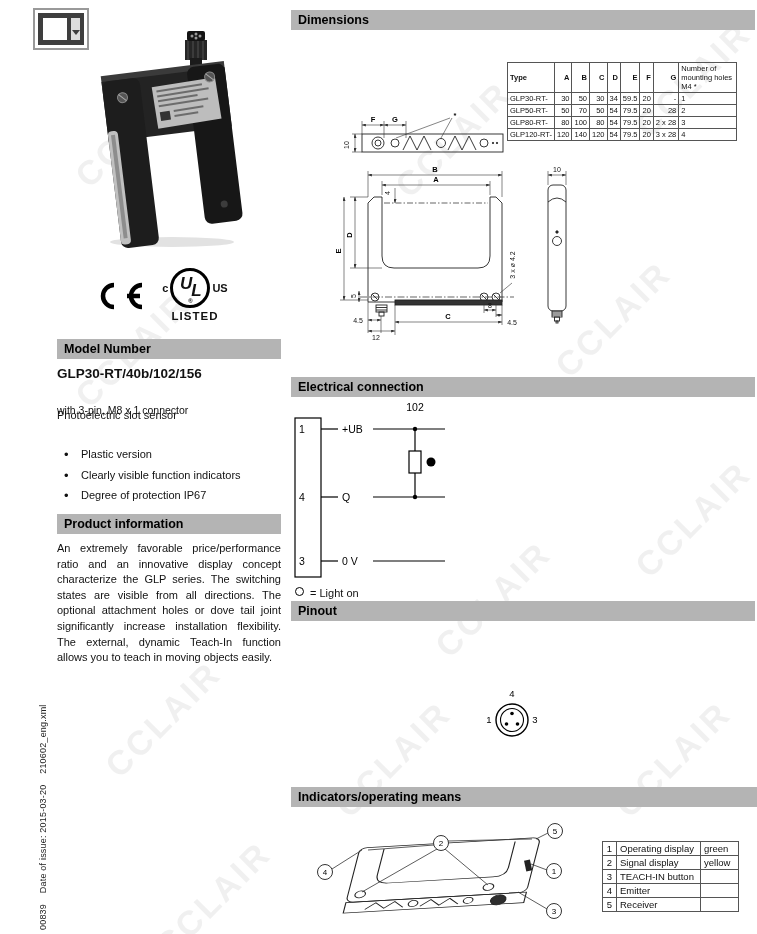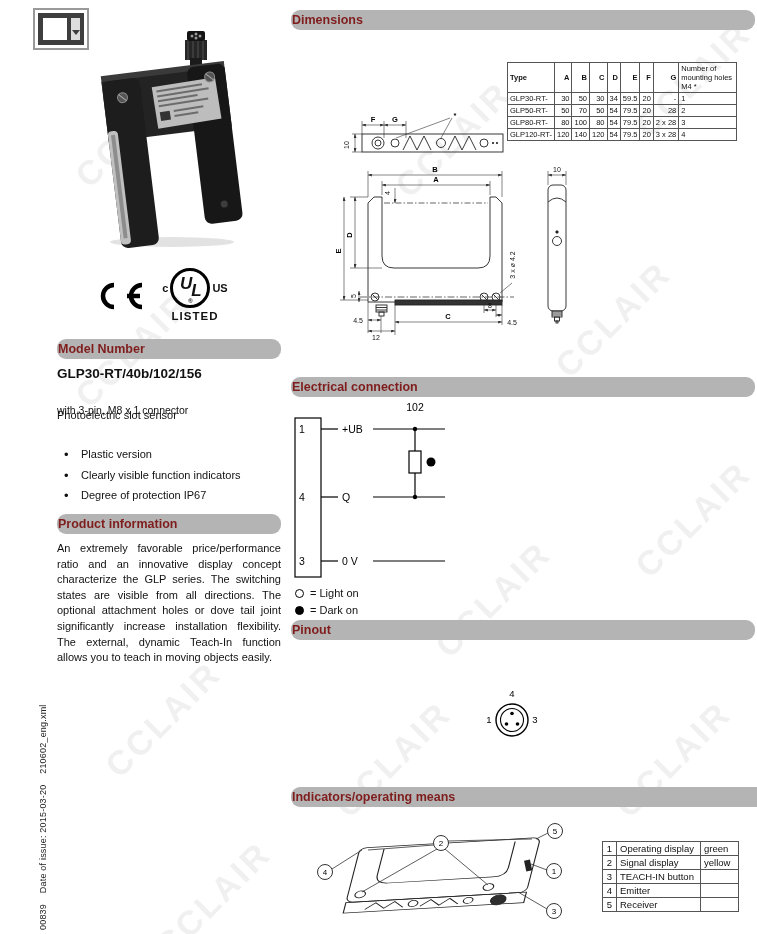--- a/index.html
+++ b/index.html
@@ -3,21 +3,21 @@
 <meta charset="utf-8">
 <style>
   * { margin:0; padding:0; box-sizing:border-box; }
   html,body { background:#e8e8e8; }
   .page {
     position:relative; width:757px; height:934px; margin:0 auto;
     background:#fff; overflow:hidden; color:#111;
     font-family:"Liberation Sans", sans-serif;
   }
   .abs { position:absolute; }
-  .bar { background:#b4b4b4; font-weight:bold; font-size:12.5px; line-height:14px; padding:3px 0 3px 1px; color:#7f1d1d;border-radius:9px; }
+  .bar { background:#b4b4b4; font-weight:bold; font-size:12.5px; line-height:14px; padding:3px 0 3px 7px; color:#000000; }
 
   
   .wm { position:absolute; transform:rotate(-45deg); font-weight:bold; font-size:34px;
         letter-spacing:3px; color:rgba(130,130,130,0.12); pointer-events:none; white-space:nowrap; }
 
   
   .side-text { position:absolute; left:38px; top:930px; transform:rotate(-90deg); transform-origin:0 0;
                font-size:9px; color:#222; white-space:pre; letter-spacing:0.2px; }
 
   
@@ -61,21 +61,21 @@
 
   
   .ind-table { left:602px; top:841px; border-collapse:collapse; font-size:9.5px; line-height:12px; }
   .ind-table td { border:1px solid #555; padding:0.5px 3px; height:13px; white-space:nowrap; }
   .ind-table td:nth-child(1) { width:14px; text-align:center; }
   .ind-table td:nth-child(2) { width:84px; }
   .ind-table td:nth-child(3) { width:38px; }
 
   
   .legend { left:295px; top:587px; font-size:11px; }
-  .legend-row { display:flex; align-items:center; gap:6px; margin-bottom:5px; }
+  .legend-row { display:flex; gap:6px; margin-bottom:5px; }
   .sym { display:inline-block; width:9px; height:9px; border:1.5px solid #000; border-radius:50%; }
   .sym.filled { background:#000; }
 
   svg text { font-family:"Liberation Sans", sans-serif; }
   .dl  { font-size:7px; fill:#111; }
   .dlb { font-size:7.5px; font-weight:bold; fill:#000; }
   .cir-label { font-size:10.5px; fill:#000; }
   .callout-num { font-size:8px; fill:#000; }
 </style>
 </head>
@@ -395,21 +395,21 @@
     <div class="legend-row">
       <span class="sym"></span>
       <span>= Light on</span>
     </div>
     <div class="legend-row">
       <span class="sym filled"></span>
       <span>= Dark on</span>
     </div>
   </div>
 
-  <div class="abs bar" style="left:291px;top:620px;width:464px">Pinout</div>
+  <div class="abs bar" style="left:291px;top:601px;width:464px">Pinout</div>
 
   <svg class="abs" style="left:462px;top:686px" width="100" height="70" viewBox="0 0 100 70">
     <circle cx="50" cy="34" r="16" fill="none" stroke="#000" stroke-width="1.4"></circle>
     <circle cx="50" cy="34" r="11.5" fill="none" stroke="#000" stroke-width="1.1"></circle>
     <circle cx="50" cy="27.5" r="1.8" fill="#000"></circle>
     <circle cx="44.5" cy="38" r="1.8" fill="#000"></circle>
     <circle cx="55.5" cy="38" r="1.8" fill="#000"></circle>
     <g font-size="9.5" fill="#000" text-anchor="middle">
       <text x="50" y="11">4</text>
       <text x="27" y="37">1</text>

